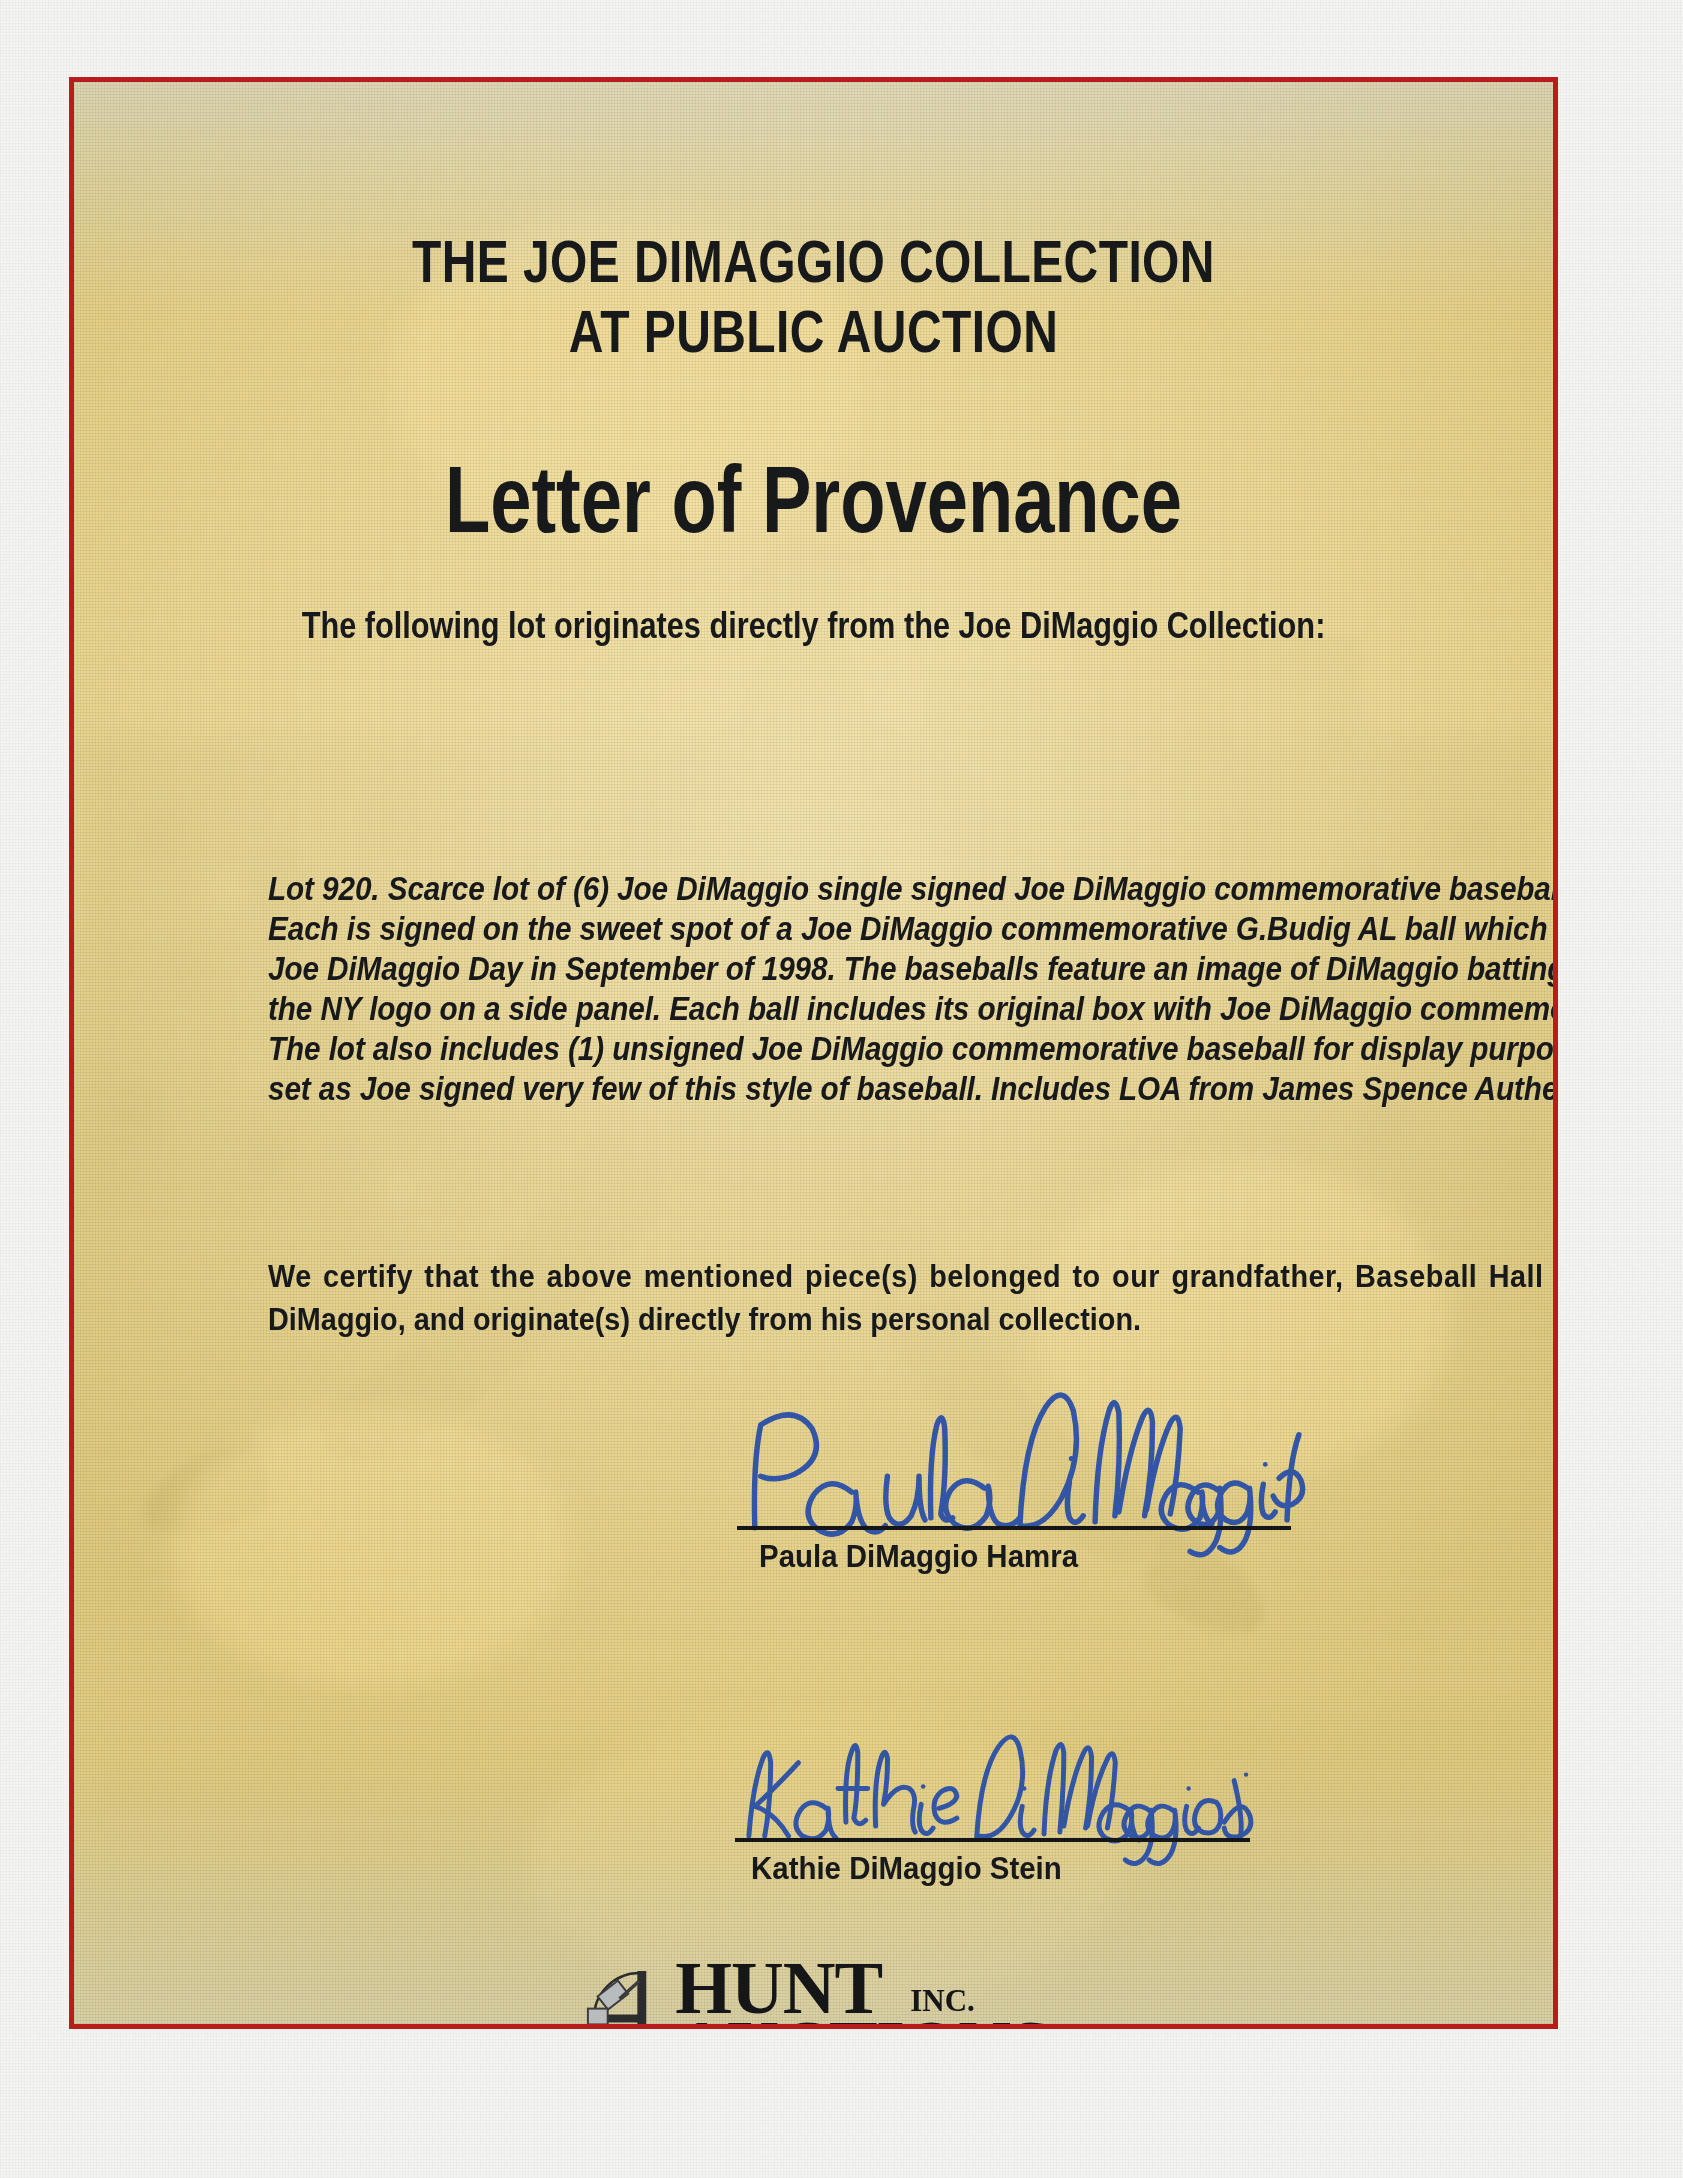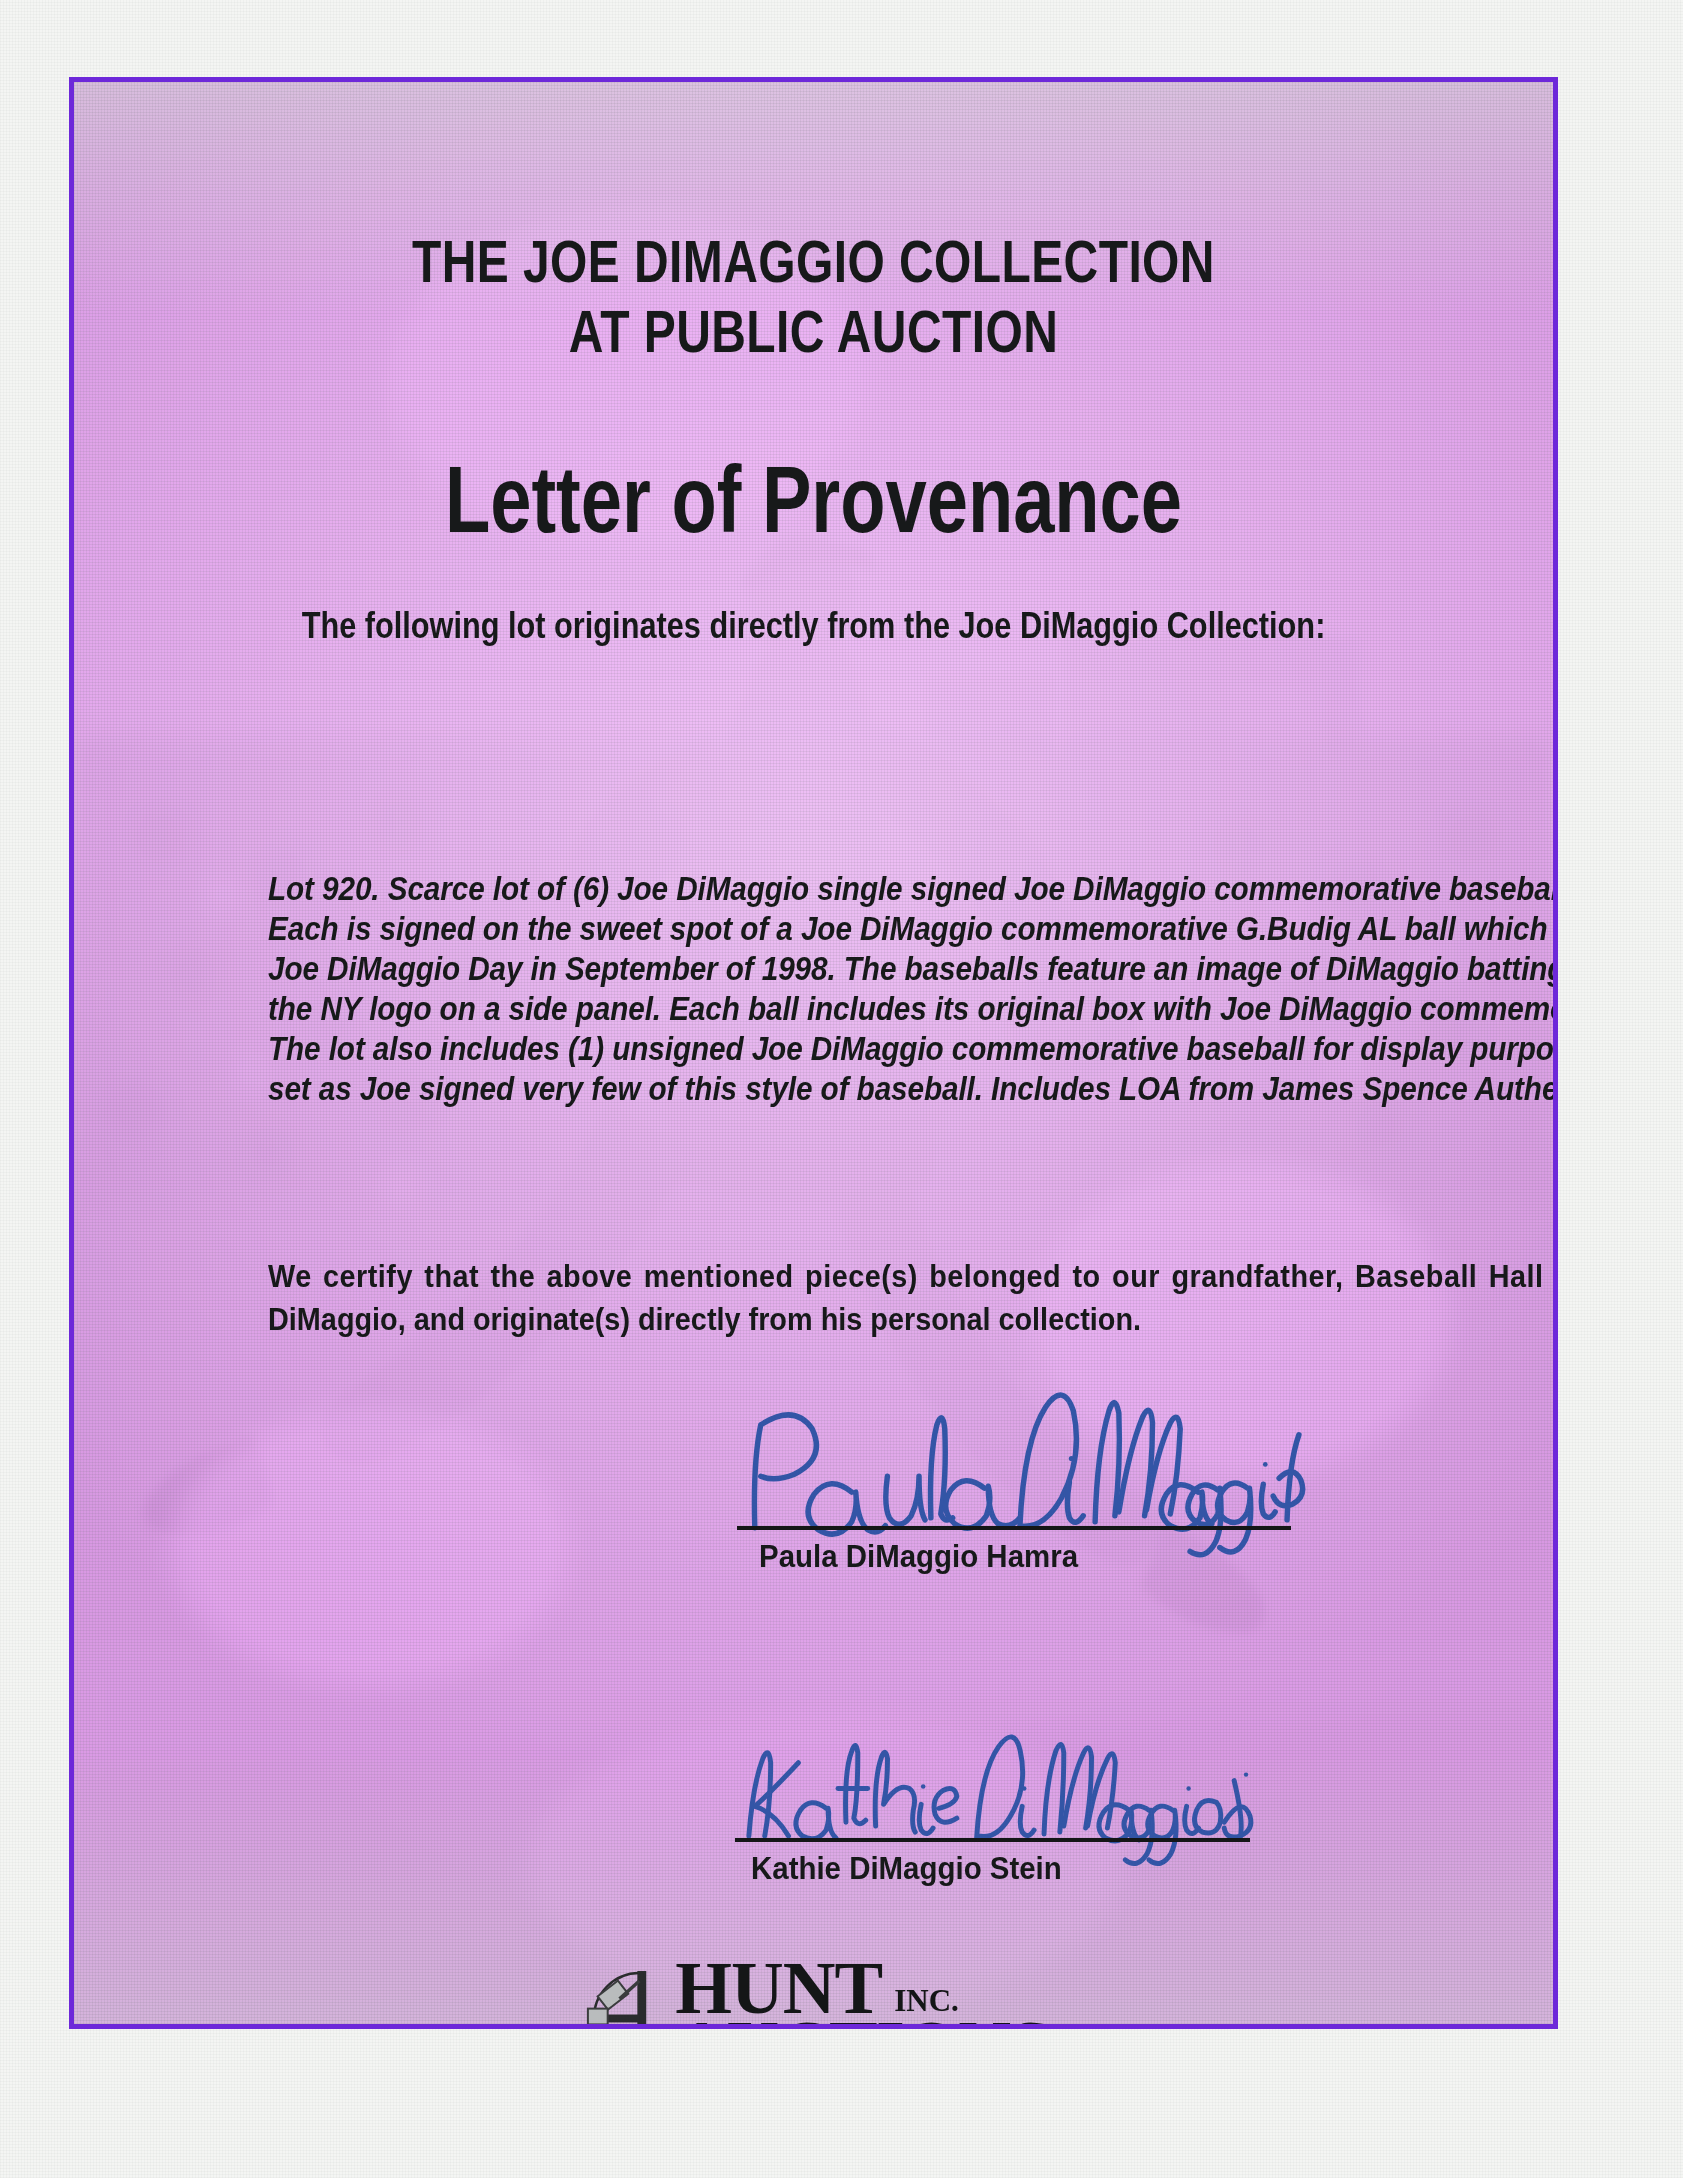--- a/index.html
+++ b/index.html
@@ -32,22 +32,22 @@
     pointer-events: none;
   }
 
   
   #frame {
     position: absolute;
     left: 69px;
     top: 77px;
     width: 1479px;
     height: 1942px;
-    border: 5px solid #6d28d9;
-    background: #d946ef;
+    border: 5px solid #b91c1c;
+    background: #eab308;
     overflow: hidden;
   }
 
   
   .halftone {
     position: absolute;
     inset: 0;
     background-image:
       repeating-linear-gradient(0deg, rgba(90,100,98,.10) 0 1px, rgba(255,255,255,0) 1px 3px),
       repeating-linear-gradient(90deg, rgba(90,100,98,.09) 0 1px, rgba(255,255,255,0) 1px 3px);
@@ -224,20 +224,21 @@
   #logo-mark svg { width: 100%; height: 100%; display: block; }
 
   #logo-words {
     font-family: "Liberation Serif", serif;
     color: #141617;
     line-height: .86;
   }
   #logo-hunt-row {
     display: flex;
     align-items: baseline;
+    gap: 16px;
   }
   .logo-hunt {
     font-size: 73px;
     font-weight: 700;
     letter-spacing: -1px;
   }
   .logo-inc {
     font-size: 31px;
     font-weight: 700;
     letter-spacing: 0px;

